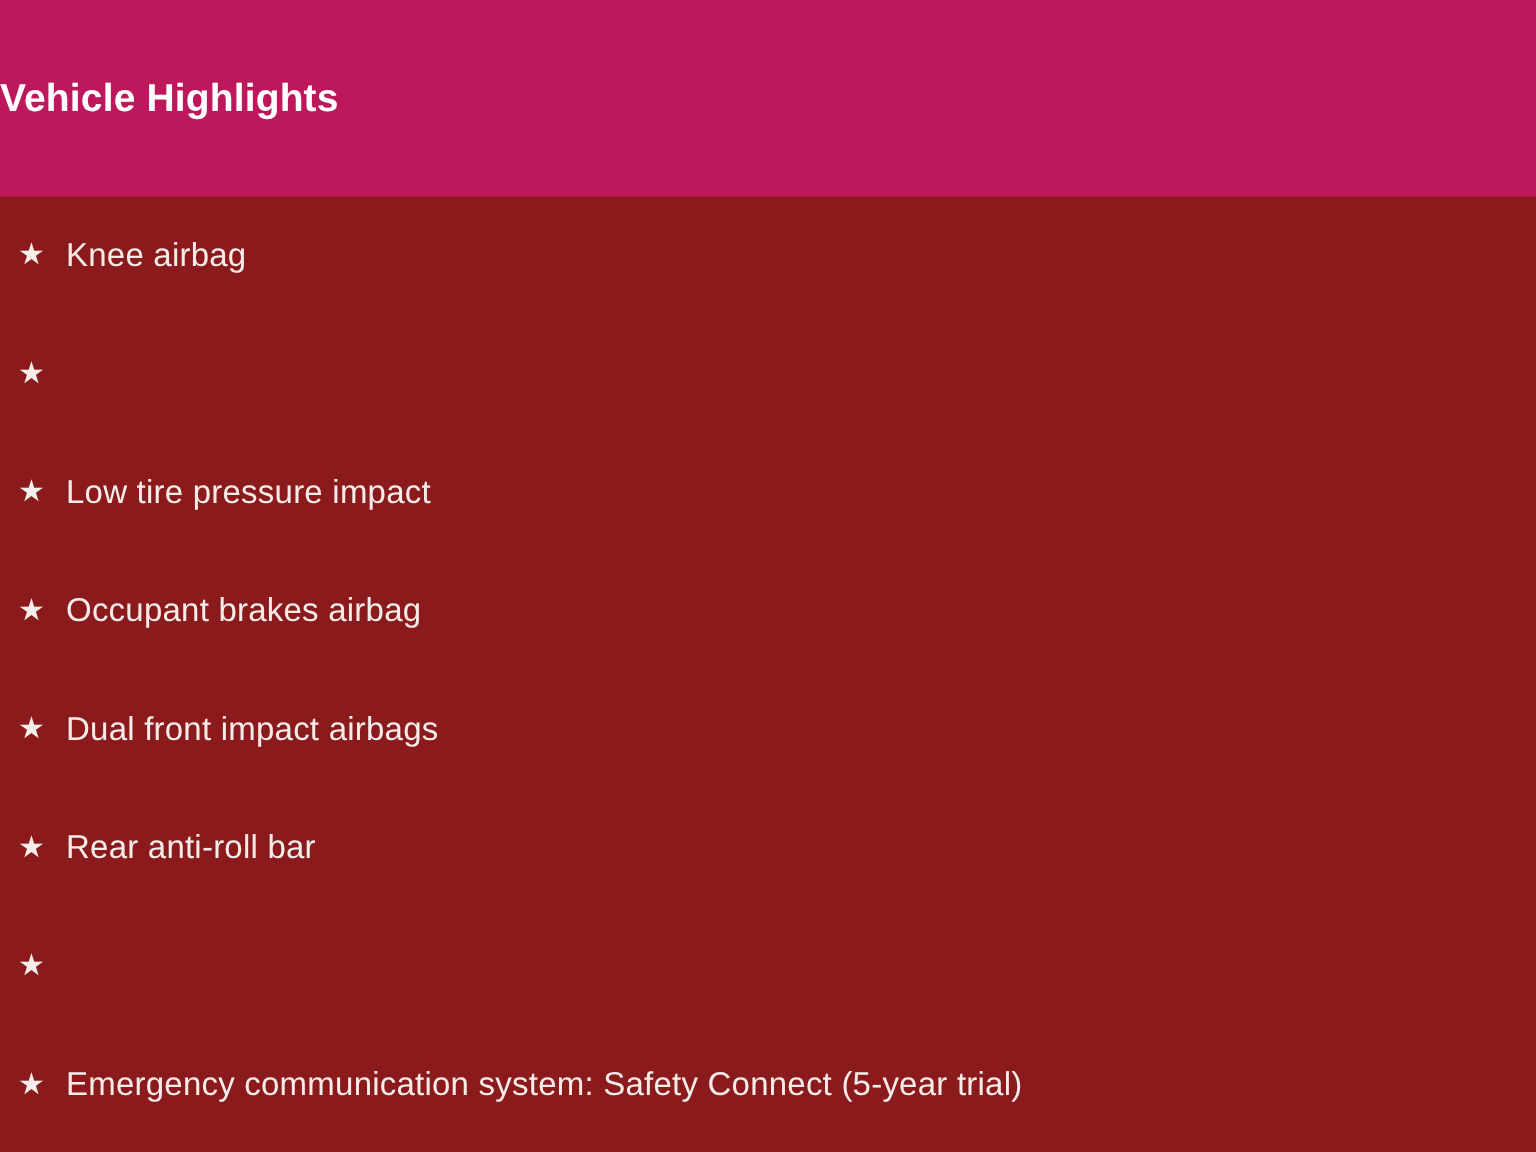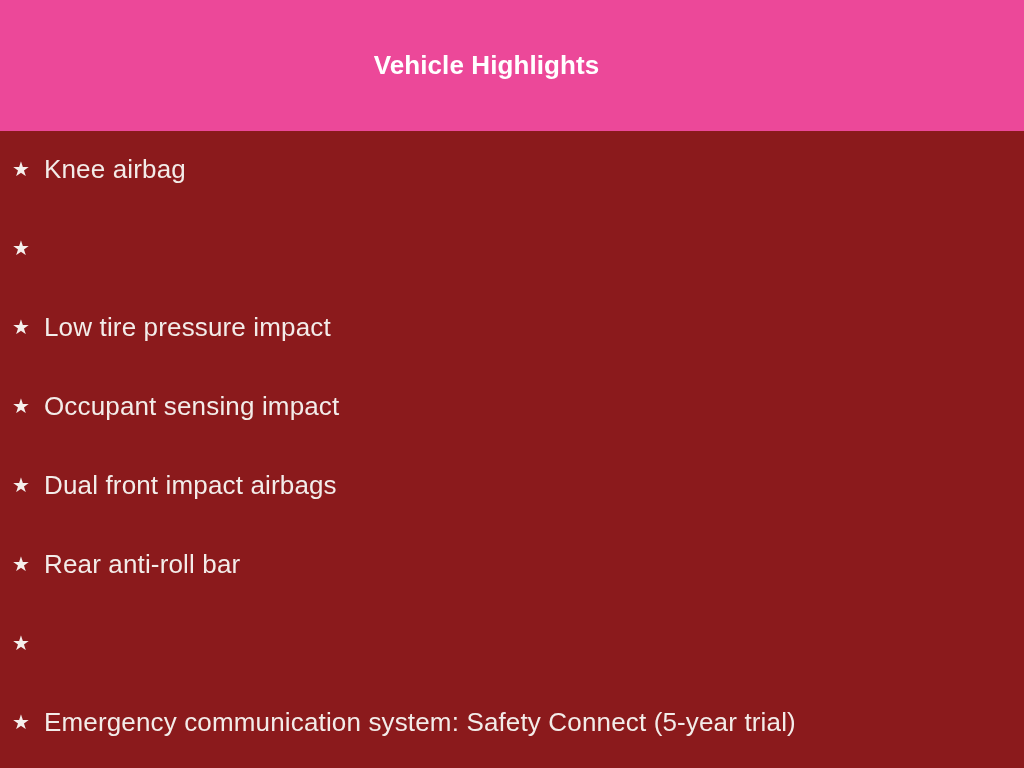--- a/index.html
+++ b/index.html
@@ -23,25 +23,25 @@
     background: #8b1a1c;
   }
 
   
   .header-band {
     position: absolute;
     left: 0;
     top: 0;
     width: 1024px;
     height: 131px;
-    background: #ec4899;
+    background: #be185d;
     box-sizing: border-box;
     display: flex;
     align-items: center;
-    justify-content: center;
+    justify-content: flex-start;
     padding-right: 51px;
   }
 
   .header-title {
     color: #ffffff;
     font-size: 26px;
     font-weight: bold;
     letter-spacing: 0.1px;
     line-height: 1;
     white-space: nowrap;
@@ -82,21 +82,21 @@
     line-height: 1;
     text-align: left;
     font-family: "DejaVu Sans", sans-serif;
     position: relative;
     top: -1px;
   }
 
   .bullet-text {
     flex: 0 1 auto;
     color: #f3ece9;
-    font-size: 26px;
+    font-size: 22px;
     font-weight: 300;
     line-height: 1.15;
     letter-spacing: 0.15px;
     white-space: nowrap;
     font-family: "Liberation Sans", "DejaVu Sans", sans-serif;
   }
 
   
   .row-0 { top: 19px;  }
   .row-1 { top: 98px;  }
@@ -127,21 +127,21 @@
       <span class="bullet-marker">★</span>
     </li>
 
     <li class="bullet-item row-2">
       <span class="bullet-marker">★</span>
       <span class="bullet-text">Low tire pressure impact</span>
     </li>
 
     <li class="bullet-item row-3">
       <span class="bullet-marker">★</span>
-      <span class="bullet-text">Occupant sensing impact</span>
+      <span class="bullet-text">Occupant brakes airbag</span>
     </li>
 
     <li class="bullet-item row-4">
       <span class="bullet-marker">★</span>
       <span class="bullet-text">Dual front impact airbags</span>
     </li>
 
     <li class="bullet-item row-5">
       <span class="bullet-marker">★</span>
       <span class="bullet-text">Rear anti-roll bar</span>

